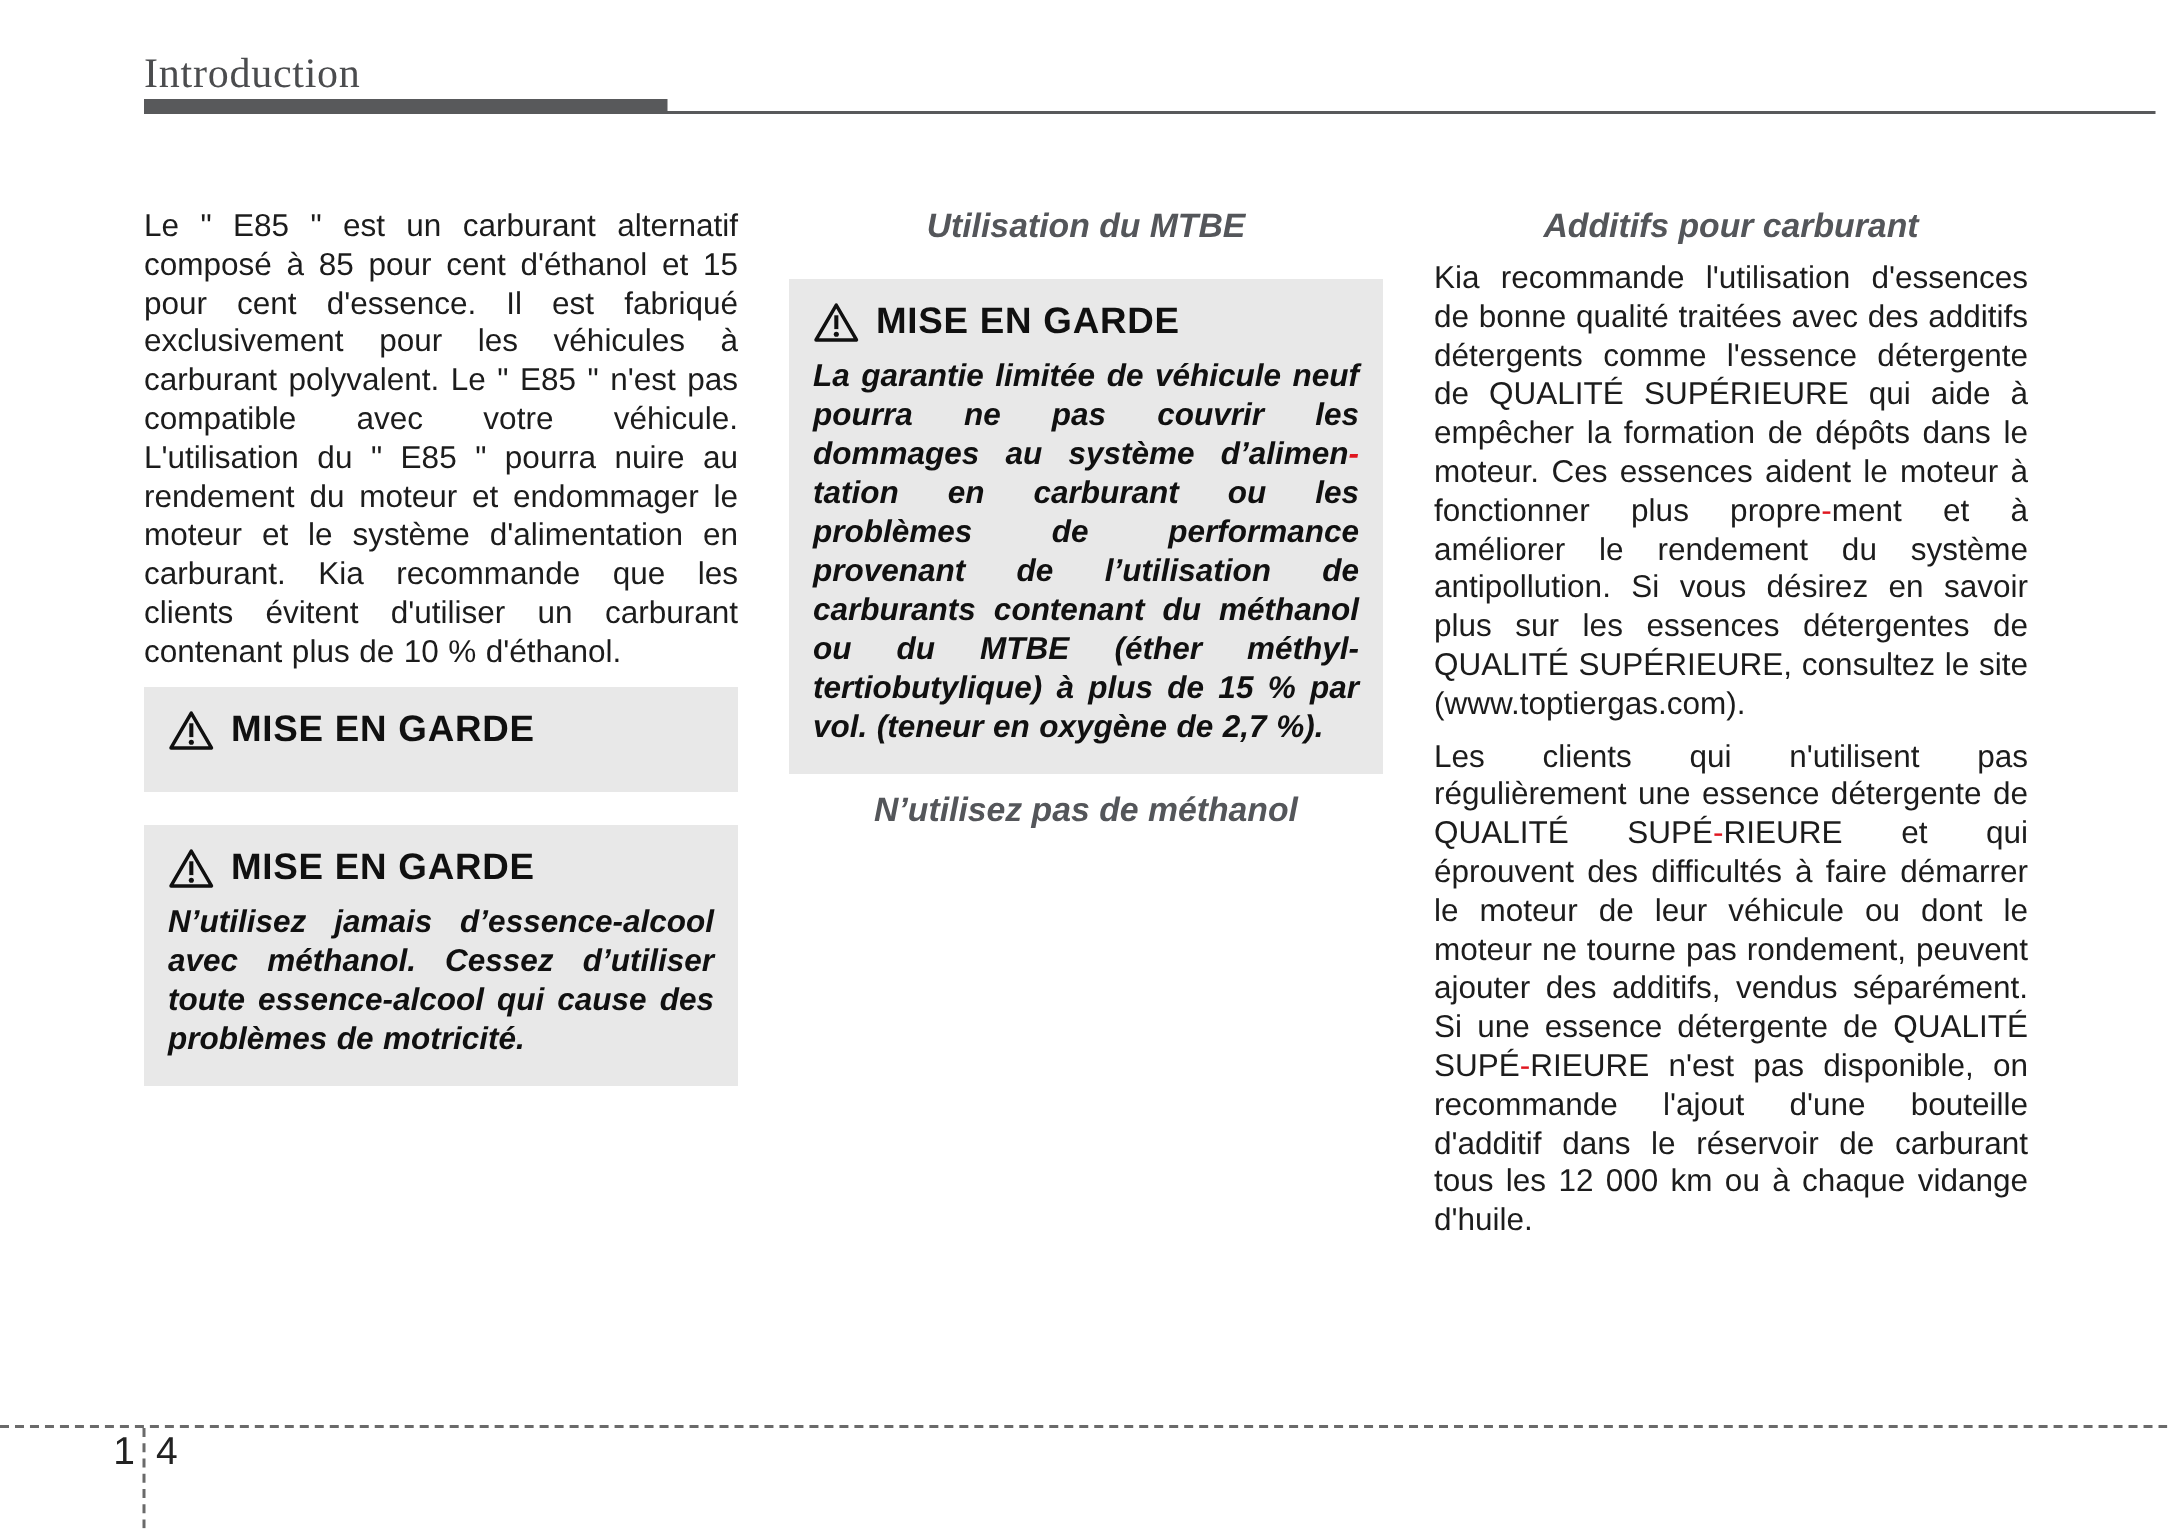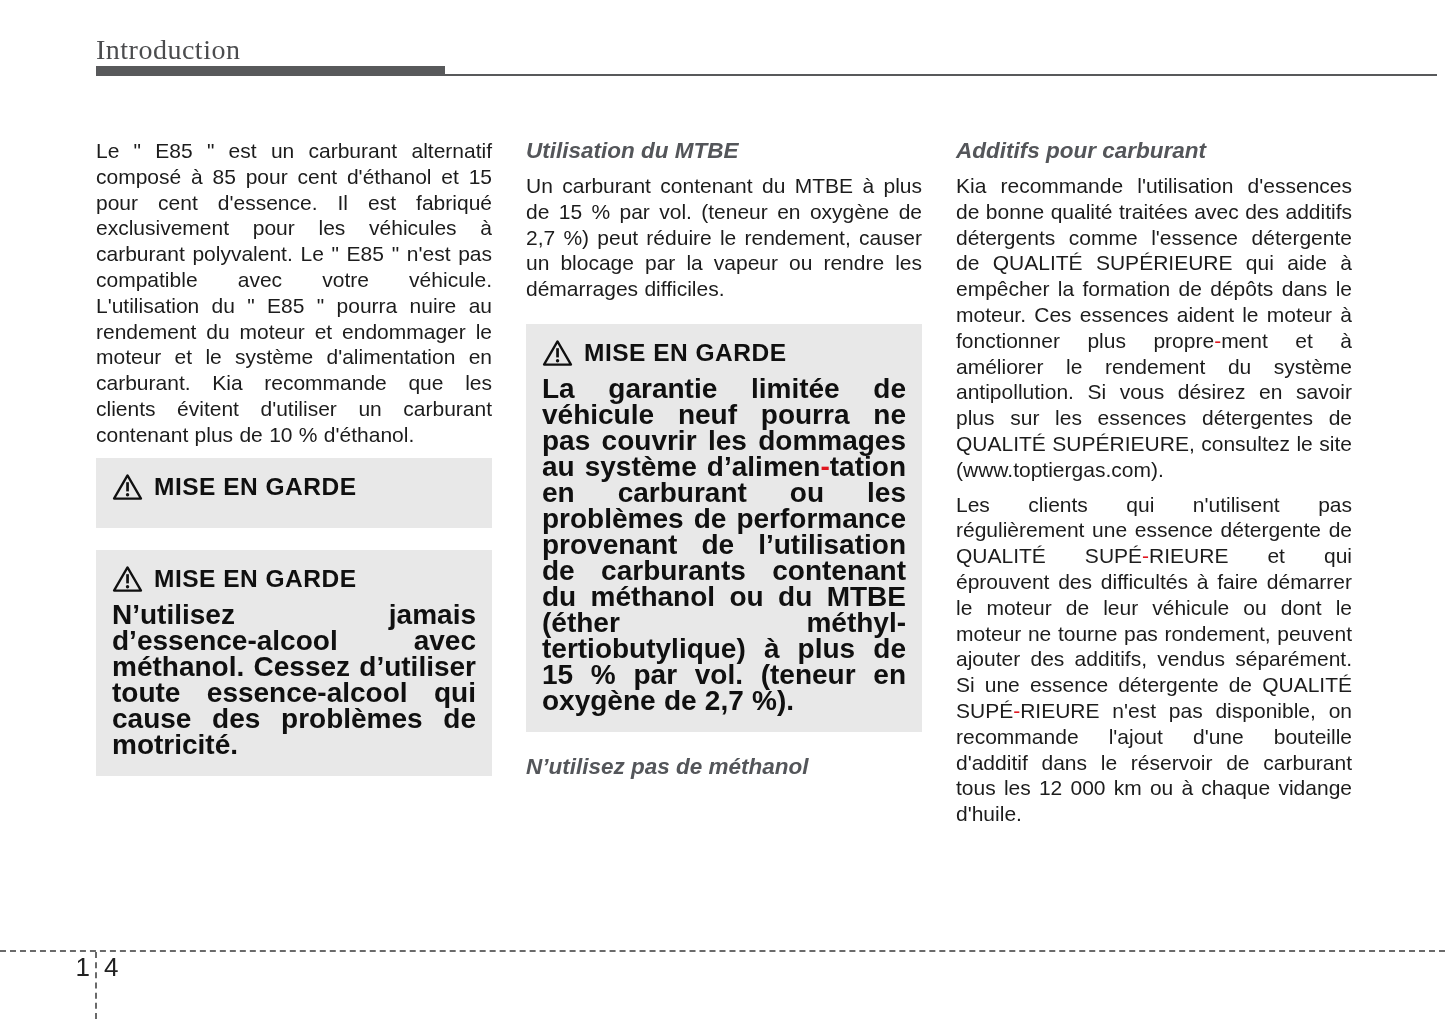--- a/index.html
+++ b/index.html
@@ -38,37 +38,38 @@
   .col{width:396px;}
   .body-p{
     font-size:21px;line-height:25.8px;text-align:justify;
     margin:0 0 9px;color:var(--text);
     word-spacing:.5px;
   }
   .section-heading{
     font-size:22.5px;font-weight:bold;font-style:italic;
     color:var(--heading-gray);
     margin:0 0 9px;
+    text-align:center;
   }
-  .section-heading.spaced{margin-top:22px;}
+  .section-heading.spaced{margin-top:11px;}
   
   .warning{
     background:var(--warning-bg);
     padding:15px 16px 18px 16px;
     margin-top:10px;
   }
   .warning.second{margin-top:22px;}
   .warning-head{display:flex;align-items:center;gap:11px;margin-bottom:9px;}
   .warn-icon{display:inline-flex;flex:0 0 auto;}
   .warn-title{
     font-size:24.5px;font-weight:800;color:#101010;letter-spacing:.5px;
   }
   .warn-body{
-    font-size:28px;line-height:26px;
-    font-weight:bold;
+    font-size:21px;line-height:26px;
+    font-weight:bold;font-style:italic;
     text-align:justify;color:#101010;
     word-spacing:.5px;
   }
   .red{color:var(--red);}
   
   .foot-rule{position:absolute;left:0;top:950px;width:1445px;border-top:2px dashed #6a6a6a;}
   .foot-vline{position:absolute;left:95px;top:952px;height:67px;border-left:2px dashed #6a6a6a;}
   .foot-num{position:absolute;top:952px;font-size:26px;color:#222;}
   .foot-num.sec{left:60px;width:30px;text-align:right;}
   .foot-num.pg{left:104px;}
@@ -112,21 +113,20 @@
             </svg>
           </span>
           <span class="warn-title">MISE EN GARDE</span>
         </div>
         <p class="warn-body">N’utilisez jamais d’essence-alcool avec méthanol. Cessez d’utiliser toute essence-alcool qui cause des problèmes de motricité.</p>
       </aside>
     </section>
 
     <section class="col">
       <h2 class="section-heading">Utilisation du MTBE</h2>
-      <p class="body-p">Un carburant contenant du MTBE à plus de 15 % par vol. (teneur en oxygène de 2,7 %) peut réduire le rendement, causer un blocage par la vapeur ou rendre les démarrages difficiles.</p>
 
       <aside class="warning second">
         <div class="warning-head">
           <span class="warn-icon">
             <svg width="31" height="28" viewBox="0 0 31 28" aria-hidden="true">
               <path d="M15.5 2.4 L29 25.6 L2 25.6 Z" fill="none" stroke="#101010" stroke-width="2.3" stroke-linejoin="round"></path>
               <rect x="14.2" y="9.2" width="2.7" height="9.2" fill="#101010"></rect>
               <circle cx="15.55" cy="21.8" r="1.7" fill="#101010"></circle>
             </svg>
           </span>

